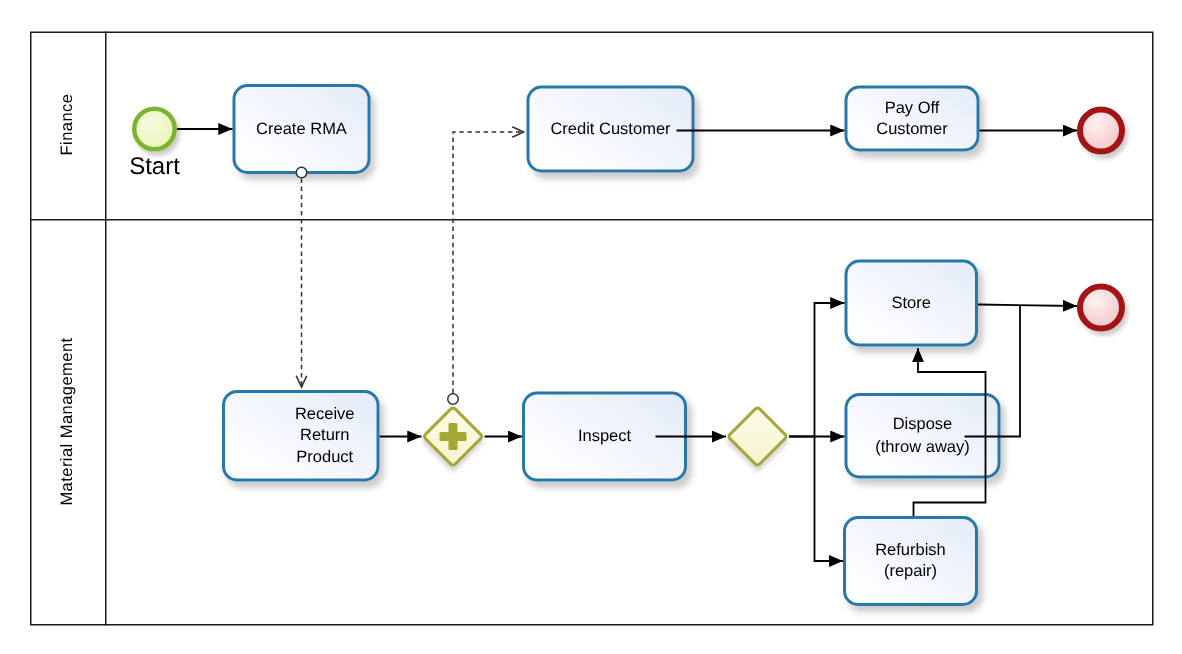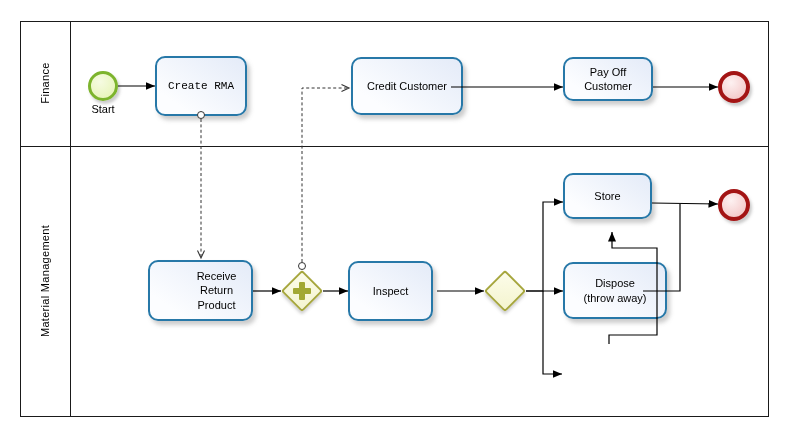--- a/index.html
+++ b/index.html
@@ -25,21 +25,21 @@
   .event{position:absolute;box-sizing:border-box;border-radius:50%;
          box-shadow:2px 3px 3px rgba(110,110,110,.35);}
   .event.start{
     border:3px solid var(--start-border,#7db42d);
     background:radial-gradient(circle at 38% 32%,#f6fbe2 0%,var(--start-fill,#e9f5bd) 75%);
   }
   .event.end{
     border:4px solid var(--end-border,#a31414);
     background:radial-gradient(circle at 38% 32%,#fdf1f1 0%,var(--end-fill,#f4c9c9) 80%);
   }
-  .node-label-out{position:absolute;font-size:11px;text-align:center;}
+  .node-label-out{position:absolute;font-size:16px;text-align:center;}
   .gateway{
     position:absolute;width:30px;height:30px;box-sizing:border-box;
     border:2px solid var(--gateway-border,#a6a63c);border-radius:3px;
     background:linear-gradient(135deg,#fcfce9 0%,var(--gateway-fill,#f2f2cc) 100%);
     transform:rotate(45deg);box-shadow:2px 2px 3px rgba(110,110,110,.3);
   }
   .plus-wrap{position:absolute;inset:0;transform:rotate(-45deg);}
   .plus-wrap::before,.plus-wrap::after{
     content:"";position:absolute;left:50%;top:50%;border-radius:1px;
     background:var(--parallel-plus,#a2a832);
@@ -56,21 +56,21 @@
   <div id="pool"></div>
   <div class="line" style="left:70px;top:21px;width:1px;height:396px;"></div>
   <div class="line" style="left:20px;top:146px;width:749px;height:1px;"></div>
 
   <div class="lane-label" style="left:-55px;top:73px;">Finance</div>
   <div class="lane-label" style="left:-55px;top:271px;">Material Management</div>
 
   <div class="event start" style="left:88px;top:71px;width:30px;height:30px;"></div>
   <div class="node-label-out" style="left:78px;top:103px;width:50px;">Start</div>
 
-  <div class="task" style="left:155px;top:56px;width:92px;height:60px;font-family:Liberation Mono, monospace;">
+  <div class="task" style="left:155px;top:56px;width:92px;height:60px;">
     <span>Create RMA</span>
   </div>
 
   <div class="task" style="left:351px;top:57px;width:112px;height:58px;">
     <span>Credit Customer</span>
   </div>
 
   <div class="task" style="left:563px;top:57px;width:90px;height:44px;">
     <span>Pay Off
 Customer</span>
@@ -80,35 +80,39 @@
 
   <div class="task" style="left:148px;top:260px;width:105px;height:61px;padding-left:32px;">
     <span>Receive Return
 Product</span>
   </div>
 
   <div class="gateway" style="left:287px;top:276px;">
     <div class="plus-wrap"></div>
   </div>
 
-  <div class="task" style="left:348px;top:261px;width:85px;height:60px;">
+  <div class="task" style="left:348px;top:261px;width:110px;height:60px;">
     <span>Inspect</span>
   </div>
 
   <div class="gateway" style="left:490px;top:276px;"></div>
 
-  <div class="task" style="left:563px;top:173px;width:89px;height:46px;">
+  <div class="task" style="left:563px;top:173px;width:89px;height:58px;">
     <span>Store</span>
   </div>
 
   <div class="task" style="left:563px;top:262px;width:104px;height:57px;">
     <span>Dispose
 (throw away)</span>
   </div>
 
+  <div class="task" style="left:562px;top:344px;width:90px;height:60px;">
+    <span>Refurbish
+(repair)</span>
+  </div>
 
   <div class="event end" style="left:718px;top:189px;width:32px;height:32px;"></div>
 
   <svg id="flows" width="788" height="436" viewBox="0 0 788 436">
     <defs>
       <marker id="arr" markerUnits="userSpaceOnUse" markerWidth="10" markerHeight="8" refX="9.5" refY="4" orient="auto">
         <path d="M0,0 L9.5,4 L0,8 Z" fill="#000"></path>
       </marker>
       <marker id="openarr" markerUnits="userSpaceOnUse" markerWidth="10" markerHeight="10" refX="8.5" refY="4.5" orient="auto">
         <path d="M1,1 L8.5,4.5 L1,8" fill="none" stroke="#333" stroke-width="1.1"></path>

